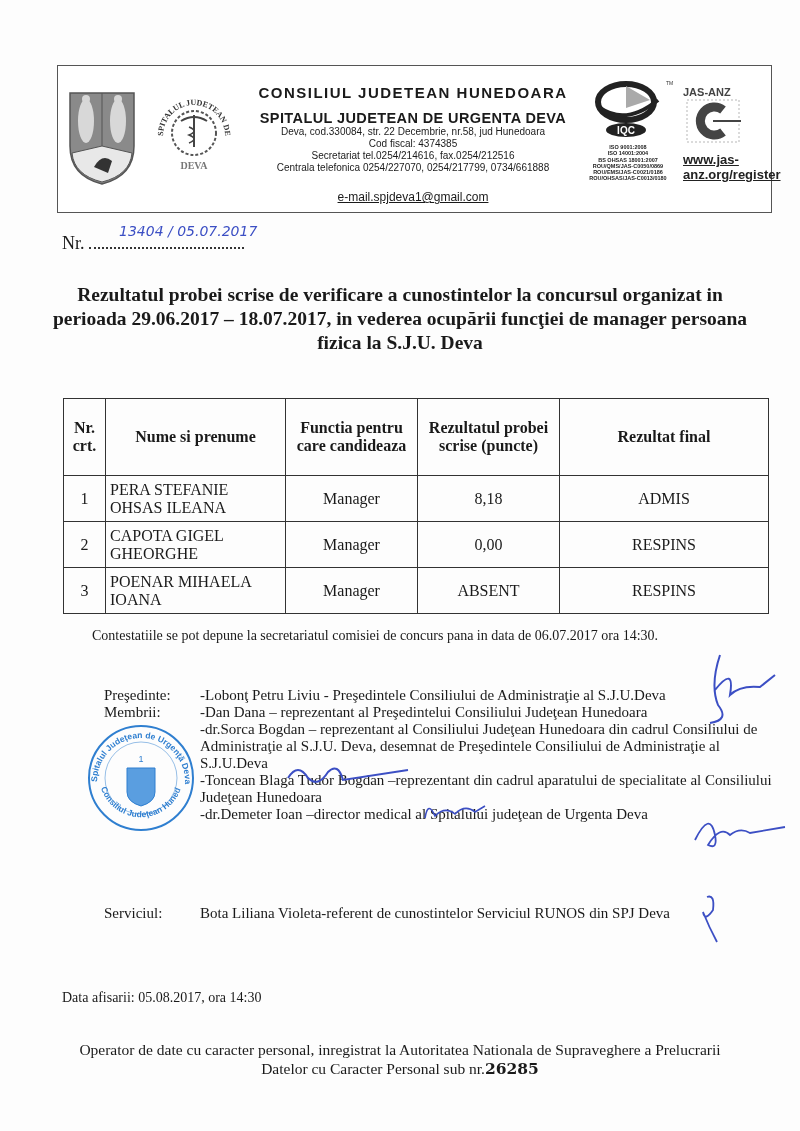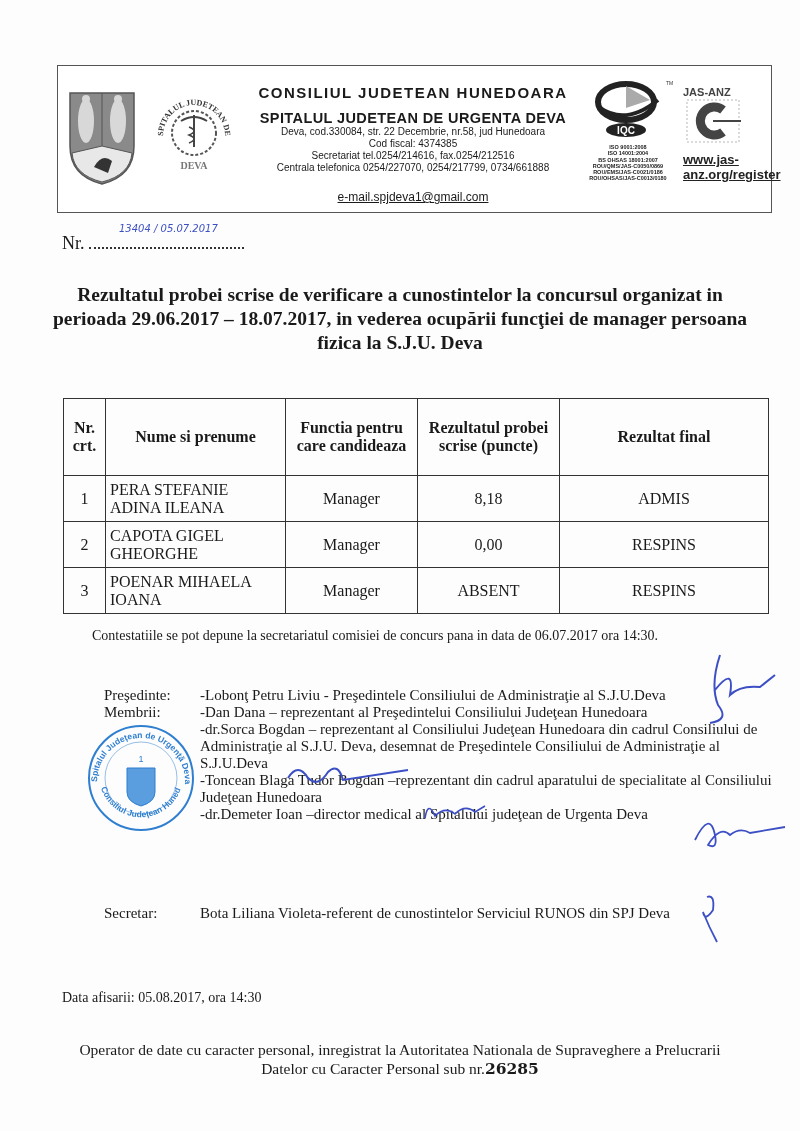--- a/index.html
+++ b/index.html
@@ -21,21 +21,21 @@
   .hdr-line { font-size: 10px; line-height: 12px; }
   .hdr-mail { font-size: 12px; text-decoration: underline; margin-top: 16px; }
   .iqc { left: 520px; top: 12px; width: 100px; height: 120px; font-family: "Liberation Sans", sans-serif; text-align: center; }
   .iqc-lines { font-size: 5.5px; line-height: 6.3px; font-weight: bold; color: #222; }
   .jas { left: 625px; top: 20px; width: 85px; text-align: left; font-family: "Liberation Sans", sans-serif; }
   .jas-title { font-size: 11px; font-weight: bold; color: #444; }
   .jas-url { font-size: 13px; font-weight: bold; text-decoration: underline; color: #222; margin-top: 4px; }
   
   .nr { left: 62px; top: 233px; font-size: 18px; }
   .nr-dots { border-bottom: 2px dotted #333; display: inline-block; width: 155px; height: 14px; vertical-align: baseline; position: relative; }
-  .nr-hand { position: absolute; left: 30px; top: -10px; font-family: "DejaVu Sans", sans-serif; font-style: italic; font-size: 10px; color: #3c4fc4; white-space: nowrap; }
+  .nr-hand { position: absolute; left: 30px; top: -10px; font-family: "DejaVu Sans", sans-serif; font-style: italic; font-size: 14px; color: #3c4fc4; white-space: nowrap; }
   
   .title { left: 40px; top: 283px; width: 720px; text-align: center; font-size: 19.5px; font-weight: bold; line-height: 24px; }
   
   table.res { position: absolute; left: 63px; top: 398px; width: 706px; border-collapse: collapse; font-size: 16px; }
   table.res th, table.res td { border: 1px solid #333; text-align: center; padding: 0 4px; }
   table.res th { font-weight: bold; line-height: 18px; height: 76px; }
   table.res td { height: 45px; line-height: 18px; }
   table.res td.name { text-align: left; }
   .note { left: 92px; top: 628px; font-size: 14px; }
   .comm { font-size: 15px; line-height: 17px; }
@@ -137,21 +137,21 @@
       <th>Nr. crt.</th>
       <th>Nume si prenume</th>
       <th>Functia pentru care candideaza</th>
       <th>Rezultatul probei scrise (puncte)</th>
       <th>Rezultat final</th>
     </tr>
   </thead>
   <tbody>
     <tr>
       <td>1</td>
-      <td class="name">PERA STEFANIE ADINA ILEANA</td>
+      <td class="name">PERA STEFANIE OHSAS ILEANA</td>
       <td>Manager</td>
       <td>8,18</td>
       <td>ADMIS</td>
     </tr>
     <tr>
       <td>2</td>
       <td class="name">CAPOTA GIGEL GHEORGHE</td>
       <td>Manager</td>
       <td>0,00</td>
       <td>RESPINS</td>
@@ -200,20 +200,20 @@
 <svg class="sig" style="left:420px;top:798px" width="70" height="25" viewBox="0 0 70 25">
   <path d="M5 20 Q8 2 15 18 Q25 8 35 16 Q45 6 55 14 L65 8" fill="none" stroke="#3c4fc4" stroke-width="1.6"></path>
 </svg>
 <svg class="sig" style="left:690px;top:805px" width="100" height="50" viewBox="0 0 100 50">
   <path d="M5 35 Q20 5 25 30 Q28 45 18 40 Q30 20 40 30 Q50 22 60 28 L95 22" fill="none" stroke="#3c4fc4" stroke-width="1.8"></path>
 </svg>
 <svg class="sig" style="left:695px;top:892px" width="30" height="55" viewBox="0 0 30 55">
   <path d="M12 5 Q20 2 18 18 Q10 30 8 20 Q14 35 22 50" fill="none" stroke="#3c4fc4" stroke-width="1.8"></path>
 </svg>
 
-<div class="abs sec-lbl">Secretar:</div>
+<div class="abs sec-lbl">Serviciul:</div>
 <div class="abs sec-txt">Bota Liliana Violeta-referent de cunostintelor Serviciul RUNOS din SPJ Deva</div>
 
 <div class="abs data-af">Data afisarii: 05.08.2017, ora 14:30</div>
 
 <div class="abs footer">
   <span>Operator de date cu caracter personal, inregistrat la Autoritatea Nationala de Supraveghere a Prelucrarii Datelor cu Caracter Personal sub nr.</span><b>26285</b>
 </div>
 
 </body></html>

